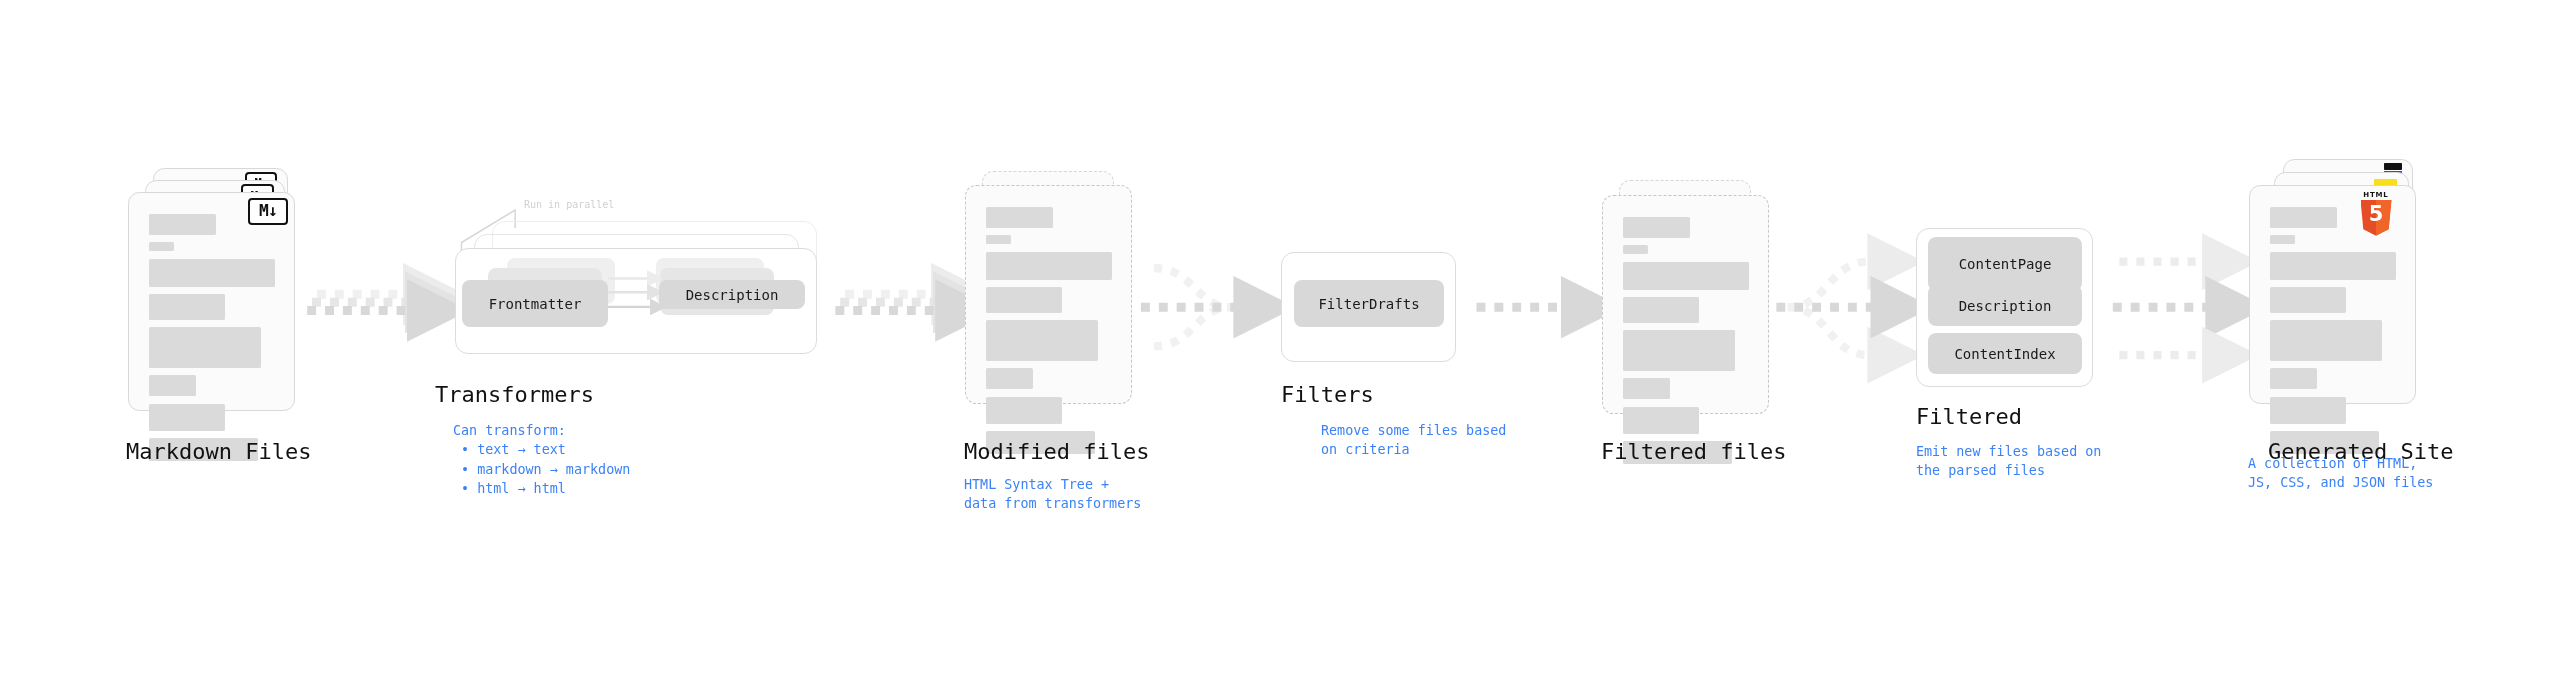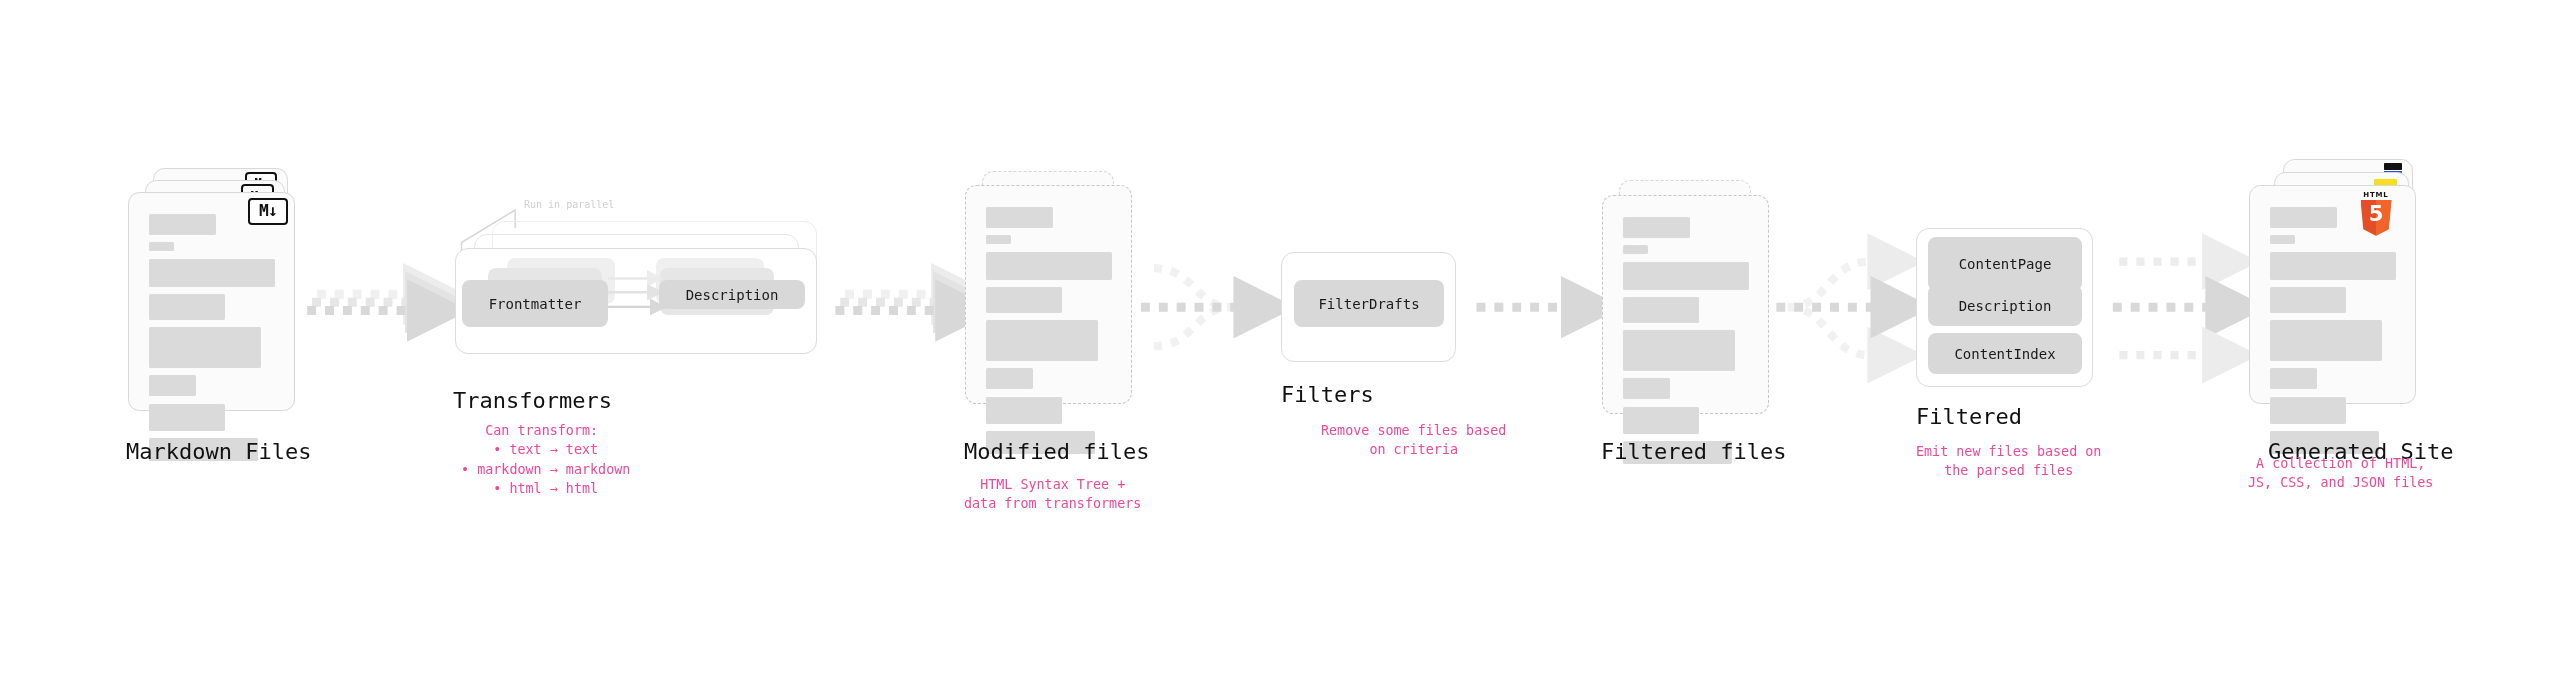--- a/index.html
+++ b/index.html
@@ -84,21 +84,21 @@
     font-size:14px;color:#1a1a1a;white-space:nowrap;
   }
   .chip.g2{background:#e6e6e6;}
   .chip.g3{background:#efefef;}
 
   
   .title{
     position:absolute;font-size:22px;color:#111;white-space:nowrap;letter-spacing:0px;
   }
   .desc{
-    position:absolute;font-size:13.4px;line-height:1.45;color:#ec4899;white-space:pre;text-align:center;
+    position:absolute;font-size:13.4px;line-height:1.45;color:#3b82f6;white-space:pre;
   }
   .annot{
     position:absolute;font-size:10px;color:#d0d0d0;white-space:nowrap;
   }
 
   svg{position:absolute;left:0;top:0;overflow:visible;}
 </style>
 </head>
 <body>
 
@@ -200,21 +200,21 @@
       <path d="M0,43 L52,43" stroke="#d4d4d4" stroke-width="3" fill="none" marker-end="url(#ah)"></path>
     </svg>
 
     <div class="chip" style="left:462px;top:280px;width:146px;height:47px;">
       <span>Frontmatter</span>
     </div>
     <div class="chip" style="left:659px;top:280px;width:146px;height:29px;">
       <span>Description</span>
     </div>
 
-    <div class="title" style="left:453px;top:382px;margin-top:6px;">Transformers</div>
+    <div class="title" style="left:435px;top:382px;">Transformers</div>
     <div class="desc" style="left:453px;top:421px;">Can transform:
  • text → text
  • markdown → markdown
  • html → html</div>
   </div>
 
   <div class="node" style="left:0;top:0;">
     <div class="doc dashed-behind" style="left:982px;top:171px;width:132px;height:57px;"></div>
     <div class="doc dashed" style="left:965px;top:185px;width:167px;height:219px;">
       <div class="bars">

